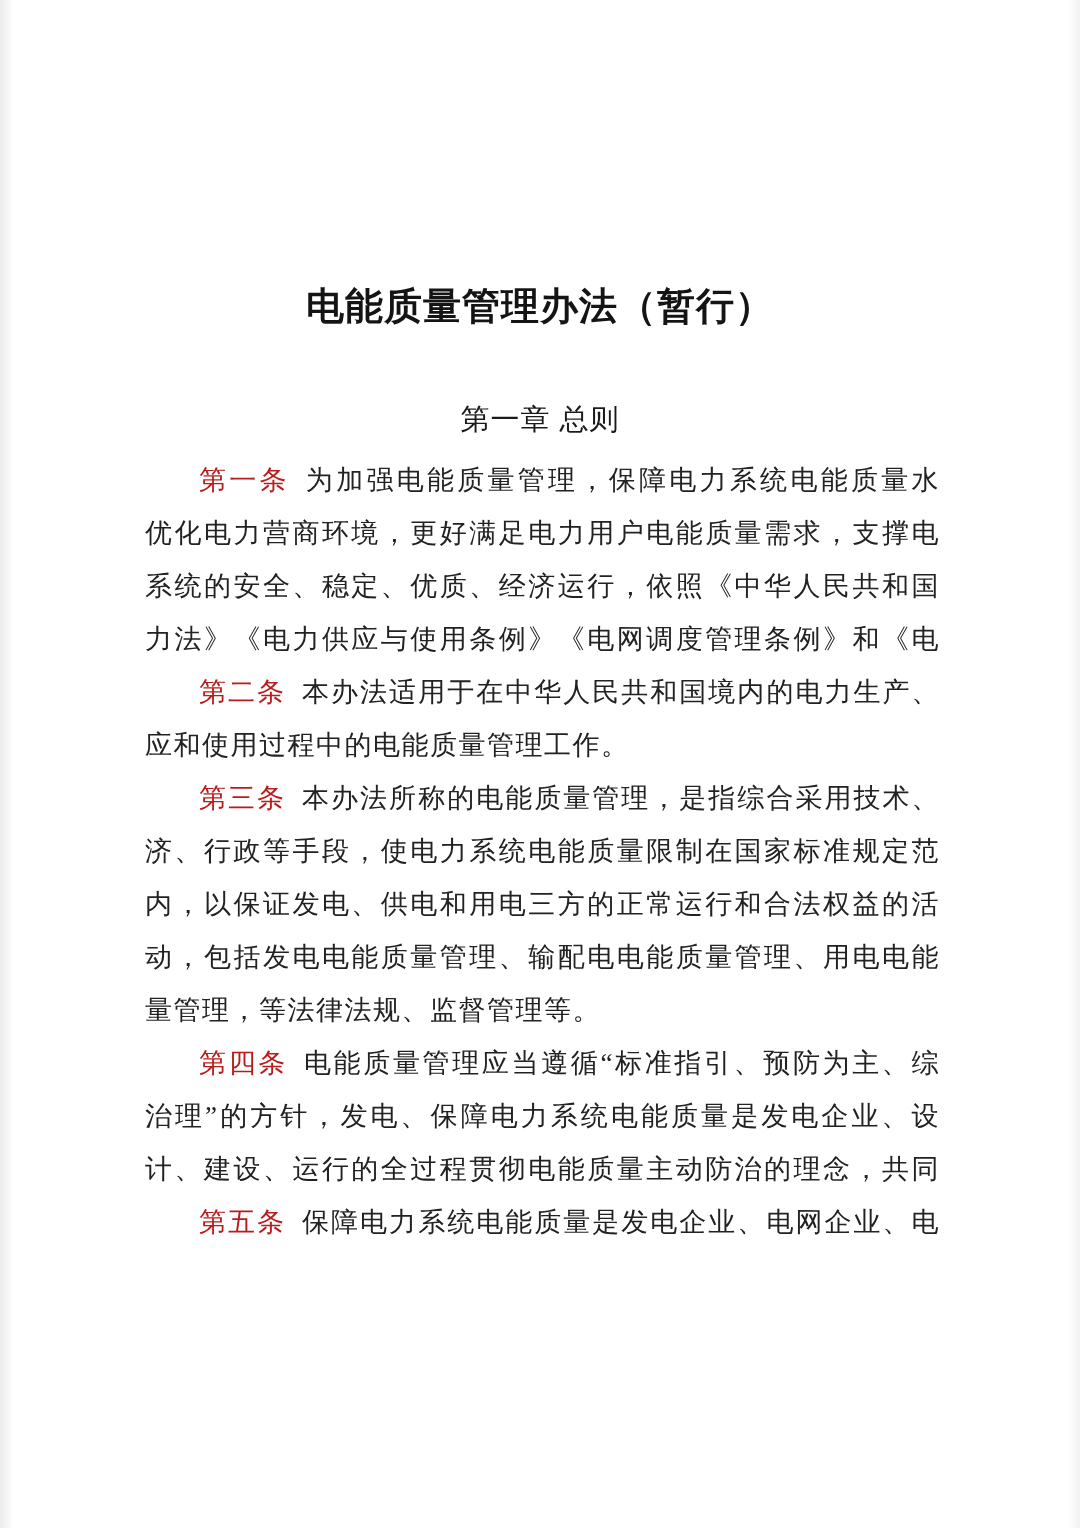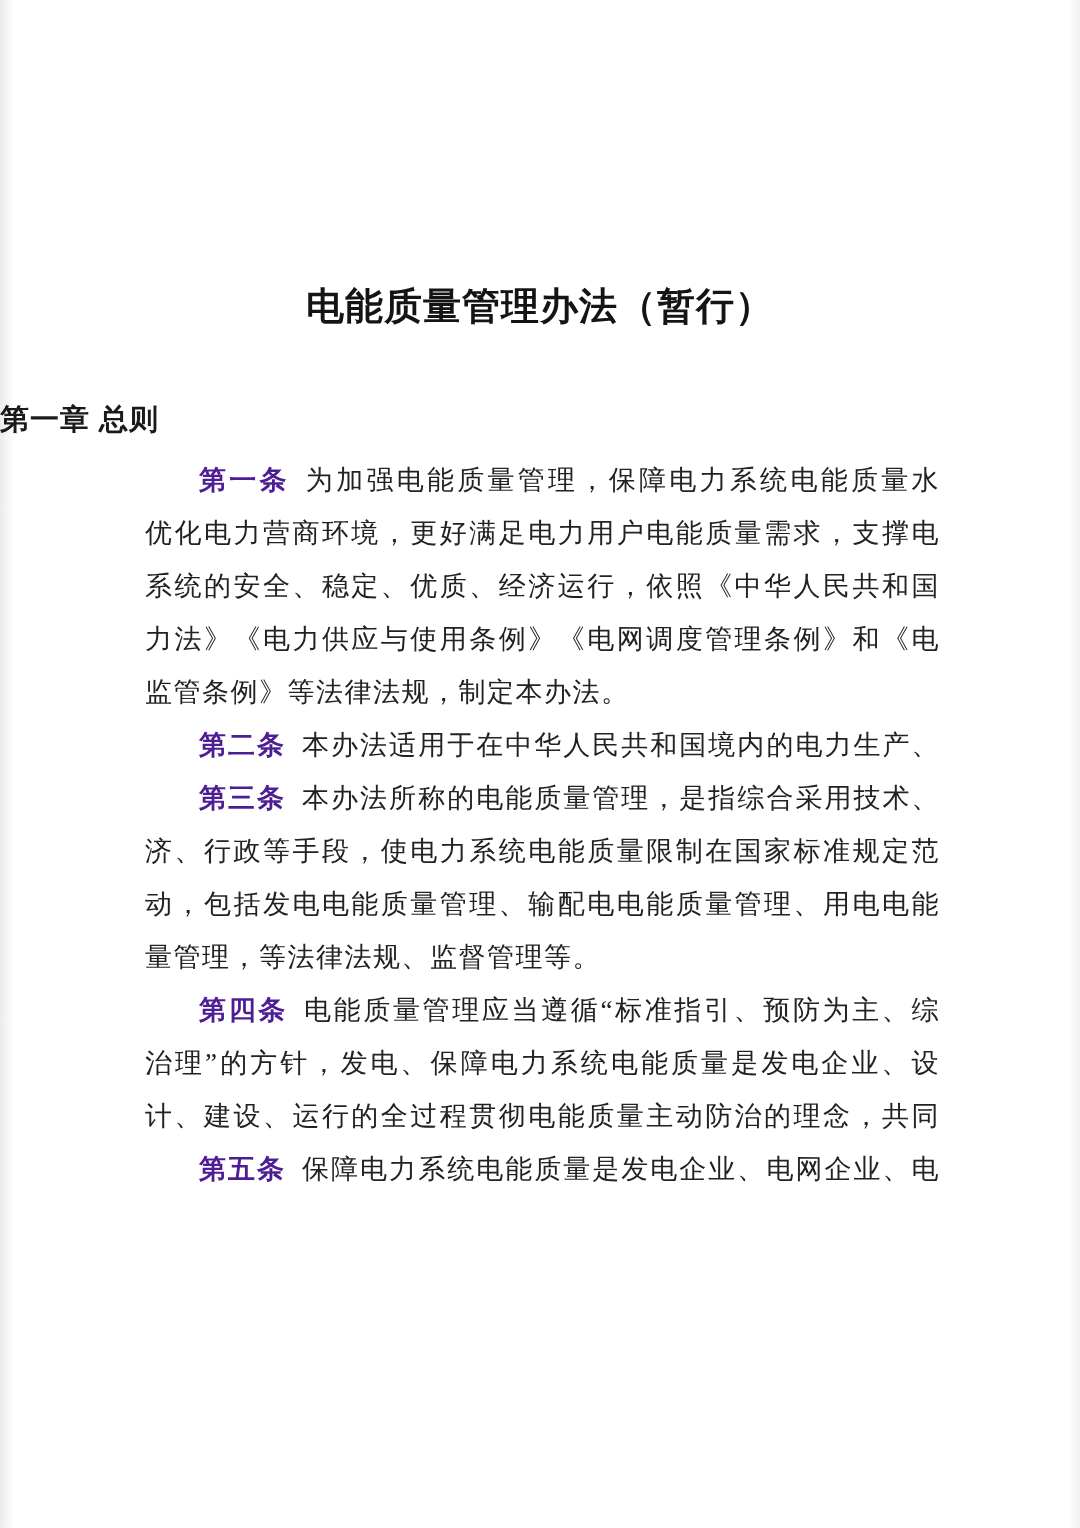--- a/index.html
+++ b/index.html
@@ -43,22 +43,23 @@
     font-weight: bold;
     letter-spacing: 1px;
     color: #141414;
     font-family: "Liberation Serif", serif;
   }
   .chapter-heading {
     position: absolute;
     top: 400px;
     left: 0;
     width: 100%;
+    text-align: center;
     font-size: 29px;
-    font-weight: bold;
+    font-weight: normal;
     letter-spacing: 1px;
     color: #1a1a1a;
     font-family: "Liberation Sans", sans-serif;
   }
   .doc-body {
     position: absolute;
     top: 454px;
     left: 145px;
     width: 795px;
     font-size: 27px;
@@ -77,22 +78,22 @@
   }
   .line.left {
     text-align: left;
     text-align-last: left;
   }
   .line.indent {
     text-indent: 54px;
   }
   .leader {
     font-family: "Liberation Sans", sans-serif;
-    font-weight: bold;
-    color: #4c1d95;
+    font-weight: normal;
+    color: #b91c1c;
     margin-right: 16px;
   }
 </style>
 </head>
 <body>
 
 <div class="page">
 
   <div class="doc-title">电能质量管理办法（暂行）</div>
 
@@ -101,29 +102,30 @@
   <div class="doc-body">
 
     <div class="line justify indent"><span class="leader">第一条</span><span>为加强电能质量管理，保障电力系统电能质量水平，</span></div>
 
     <div class="line justify"><span>优化电力营商环境，更好满足电力用户电能质量需求，支撑电力</span></div>
 
     <div class="line justify"><span>系统的安全、稳定、优质、经济运行，依照《中华人民共和国电</span></div>
 
     <div class="line justify"><span>力法》《电力供应与使用条例》《电网调度管理条例》和《电力</span></div>
 
-    <div class="line left"><span>监管条例》等法律法规，制定本办法。</span></div>
 
     <div class="line justify indent"><span class="leader">第二条</span><span>本办法适用于在中华人民共和国境内的电力生产、供</span></div>
 
+    <div class="line left"><span>应和使用过程中的电能质量管理工作。</span></div>
 
     <div class="line justify indent"><span class="leader">第三条</span><span>本办法所称的电能质量管理，是指综合采用技术、经</span></div>
 
     <div class="line justify"><span>济、行政等手段，使电力系统电能质量限制在国家标准规定范围</span></div>
 
+    <div class="line justify"><span>内，以保证发电、供电和用电三方的正常运行和合法权益的活</span></div>
 
     <div class="line justify"><span>动，包括发电电能质量管理、输配电电能质量管理、用电电能质</span></div>
 
     <div class="line left"><span>量管理，等法律法规、监督管理等。</span></div>
 
     <div class="line justify indent"><span class="leader">第四条</span><span>电能质量管理应当遵循“标准指引、预防为主、综合</span></div>
 
     <div class="line justify"><span>治理”的方针，发电、保障电力系统电能质量是发电企业、设</span></div>
 
     <div class="line justify"><span>计、建设、运行的全过程贯彻电能质量主动防治的理念，共同维</span></div>

